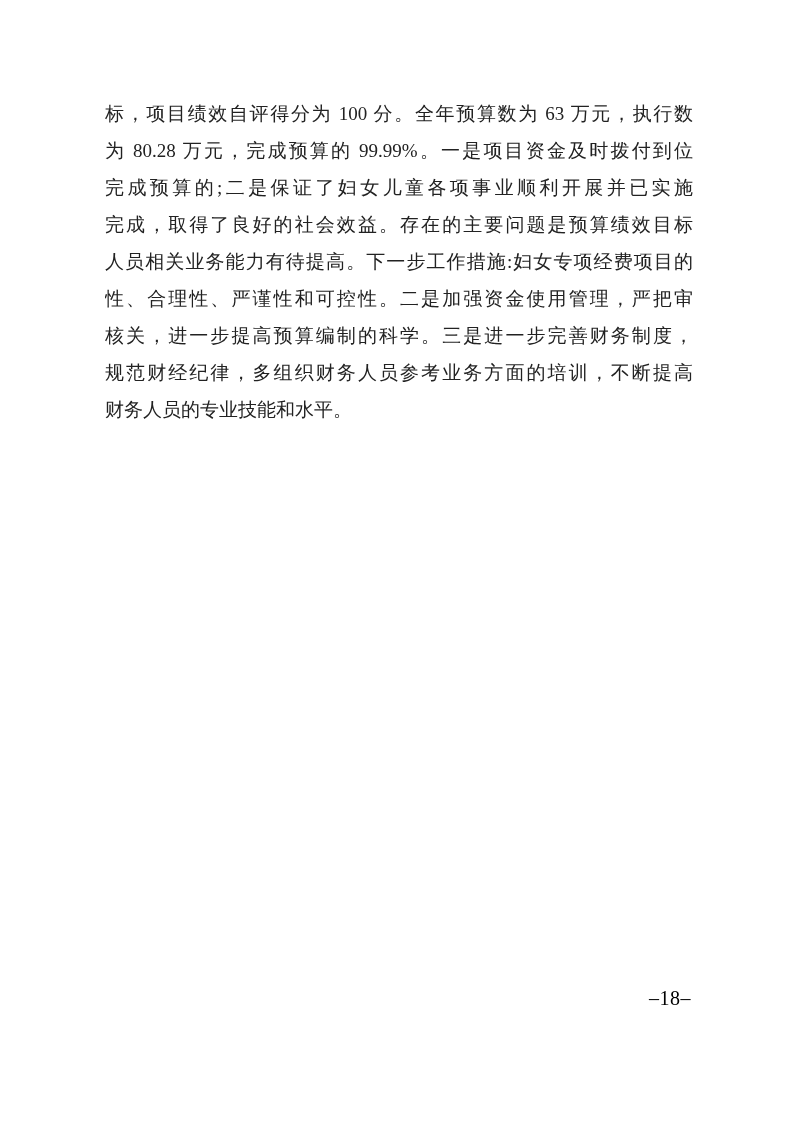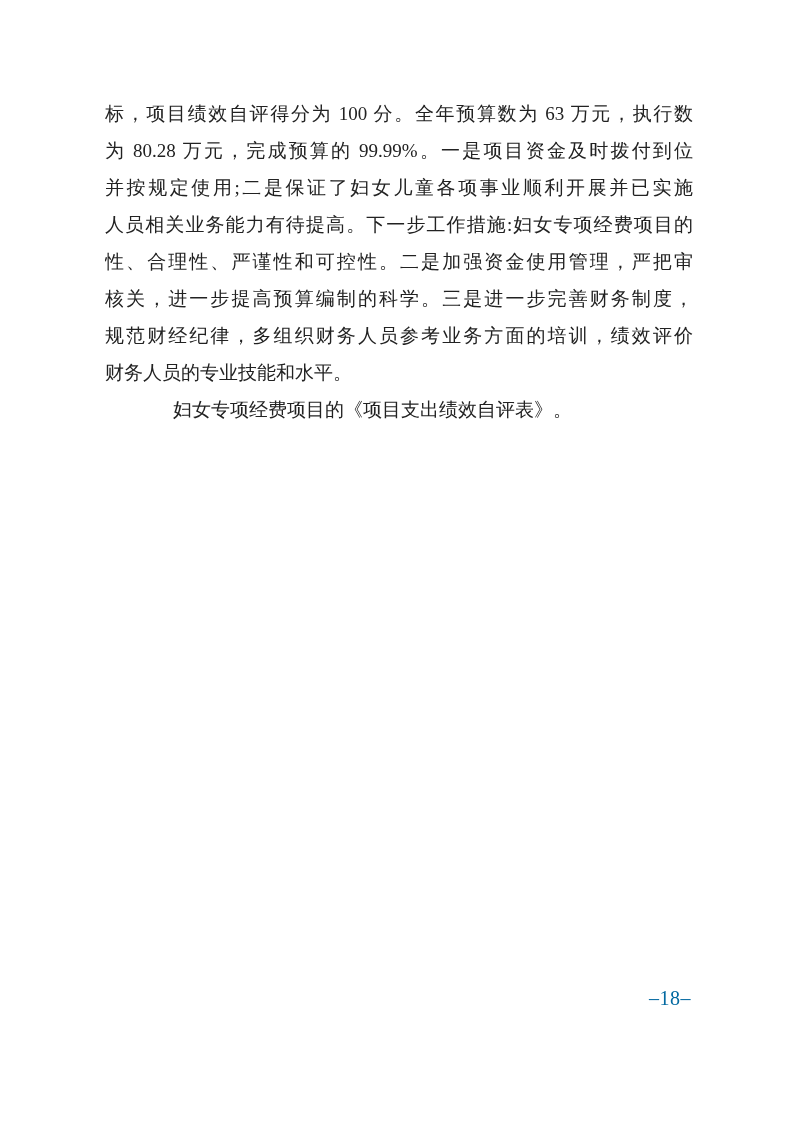--- a/index.html
+++ b/index.html
@@ -44,37 +44,37 @@
   .line.indent {
     padding-left: 68px;
   }
   .footer {
     position: absolute;
     right: 102px;
     top: 988px;
     height: 20px;
     line-height: 20px;
     font-size: 20px;
-    color: #0369a1;
+    color: #000000;
     text-align: right;
     letter-spacing: 0.5px;
   }
 </style>
 </head>
 <body>
 
 <div class="page">
 
   <div class="text-block">
     <div class="line">标，项目绩效自评得分为 100 分。全年预算数为 63 万元，执行数</div>
     <div class="line">为 80.28 万元，完成预算的 99.99%。一是项目资金及时拨付到位</div>
-    <div class="line">并按规定使用;二是保证了妇女儿童各项事业顺利开展并已实施</div>
+    <div class="line">完成预算的;二是保证了妇女儿童各项事业顺利开展并已实施</div>
+    <div class="line">完成，取得了良好的社会效益。存在的主要问题是预算绩效目标</div>
     <div class="line">人员相关业务能力有待提高。下一步工作措施:妇女专项经费项目的</div>
     <div class="line">性、合理性、严谨性和可控性。二是加强资金使用管理，严把审</div>
     <div class="line">核关，进一步提高预算编制的科学。三是进一步完善财务制度，</div>
-    <div class="line">规范财经纪律，多组织财务人员参考业务方面的培训，绩效评价</div>
+    <div class="line">规范财经纪律，多组织财务人员参考业务方面的培训，不断提高</div>
     <div class="line plain">财务人员的专业技能和水平。</div>
-    <div class="line plain indent">妇女专项经费项目的《项目支出绩效自评表》。</div>
   </div>
 
   <div class="footer">–18–</div>
 
 </div>
 
 </body></html>

